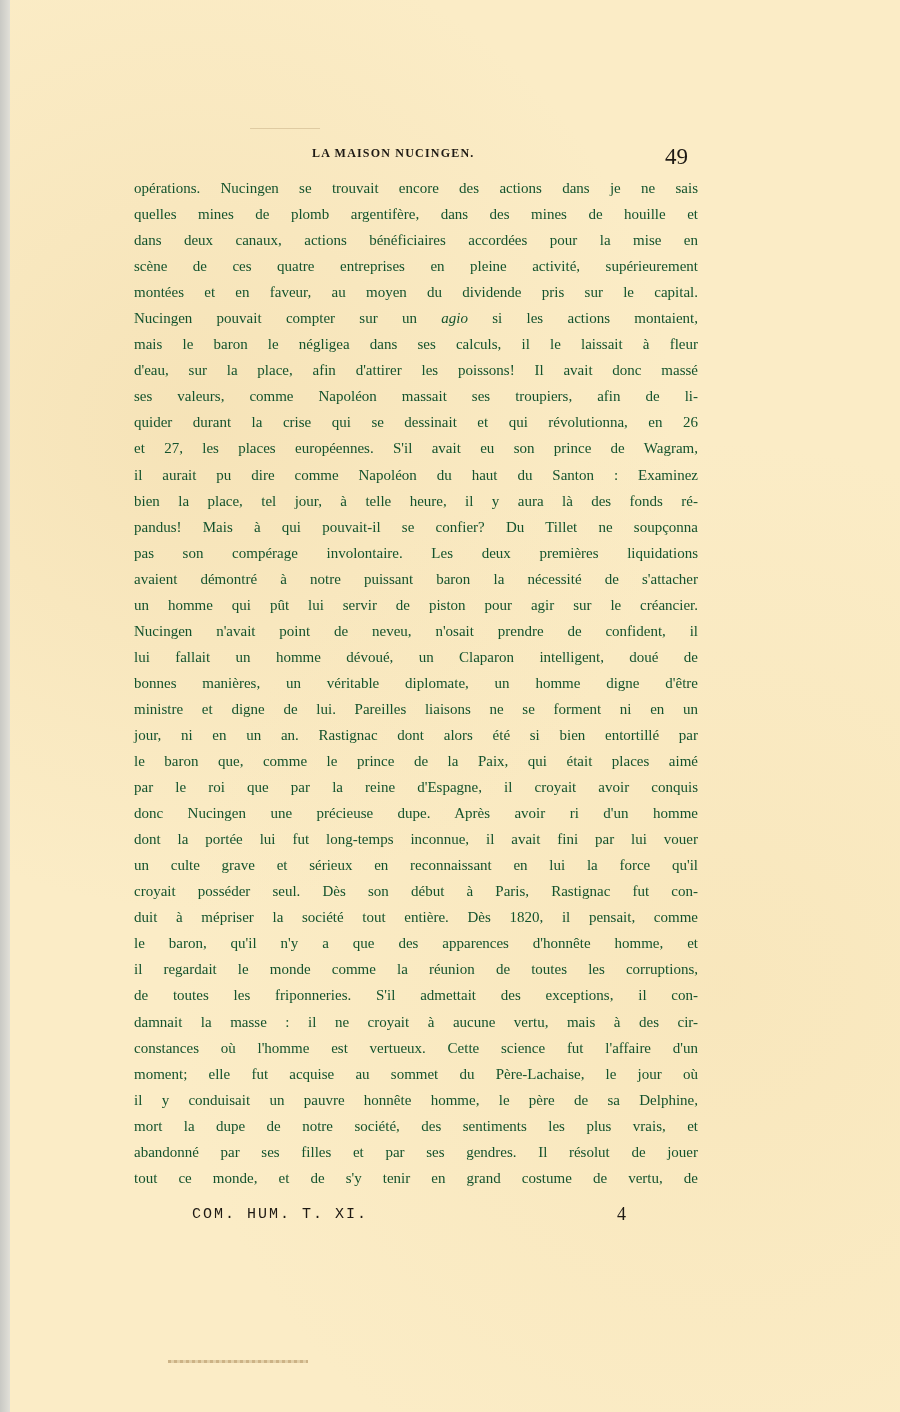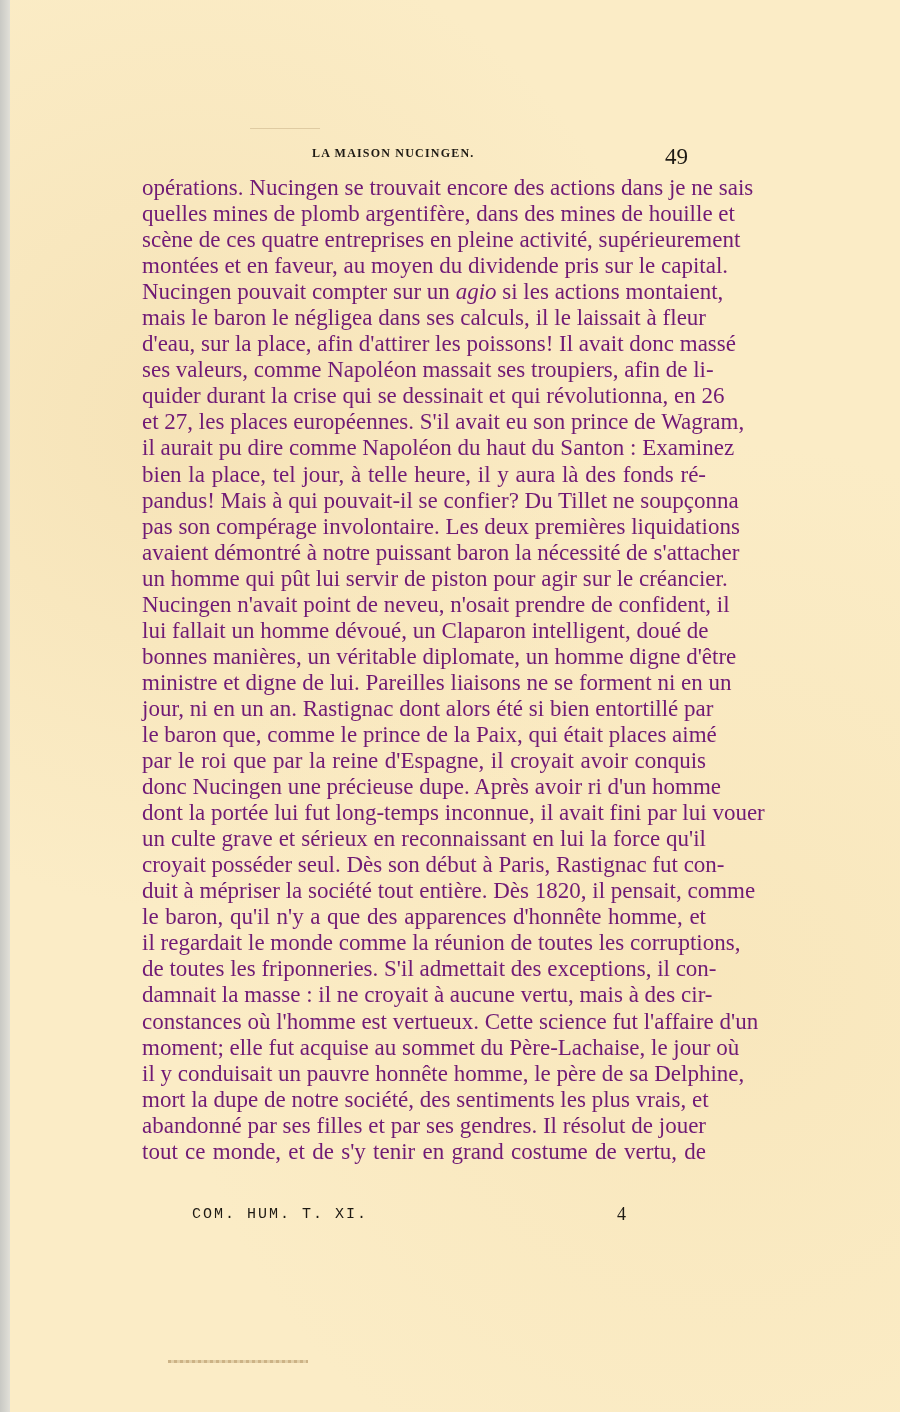--- a/index.html
+++ b/index.html
@@ -24,22 +24,22 @@
       color: #1e1a14;
     }
     .running-title {
       position: absolute; left: 0; top: 0;
       font-size: 12px; font-weight: bold; letter-spacing: 1.2px;
     }
     .page-number {
       position: absolute; right: 0; top: -2px; font-size: 23px;
     }
     .text-block {
-      position: absolute; left: 142px; top: 175px; width: 564px;
-      color: #701a75; font-size: 23px;
+      position: absolute; left: 134px; top: 175px; width: 564px;
+      color: #14532d; font-size: 15px;
     }
     .line {
       height: 26.05px; line-height: 26px; white-space: nowrap;
       text-align: justify; text-align-last: justify;
     }
     .line em { font-style: italic; }
     .footer {
       position: absolute; left: 192px; top: 1206px; width: 440px; height: 24px;
       color: #1e1a14;
     }
@@ -68,20 +68,21 @@
 </div>
 
 <div class="header">
   <span class="running-title">LA MAISON NUCINGEN.</span>
   <span class="page-number">49</span>
 </div>
 
 <div class="text-block">
   <div class="line">opérations. Nucingen se trouvait encore des actions dans je ne sais</div>
   <div class="line">quelles mines de plomb argentifère, dans des mines de houille et</div>
+  <div class="line">dans deux canaux, actions bénéficiaires accordées pour la mise en</div>
   <div class="line">scène de ces quatre entreprises en pleine activité, supérieurement</div>
   <div class="line">montées et en faveur, au moyen du dividende pris sur le capital.</div>
   <div class="line"><span>Nucingen pouvait compter sur un</span> <em>agio</em> <span>si les actions montaient,</span></div>
   <div class="line">mais le baron le négligea dans ses calculs, il le laissait à fleur</div>
   <div class="line">d'eau, sur la place, afin d'attirer les poissons! Il avait donc massé</div>
   <div class="line">ses valeurs, comme Napoléon massait ses troupiers, afin de li-</div>
   <div class="line">quider durant la crise qui se dessinait et qui révolutionna, en 26</div>
   <div class="line">et 27, les places européennes. S'il avait eu son prince de Wagram,</div>
   <div class="line">il aurait pu dire comme Napoléon du haut du Santon : Examinez</div>
   <div class="line">bien la place, tel jour, à telle heure, il y aura là des fonds ré-</div>

